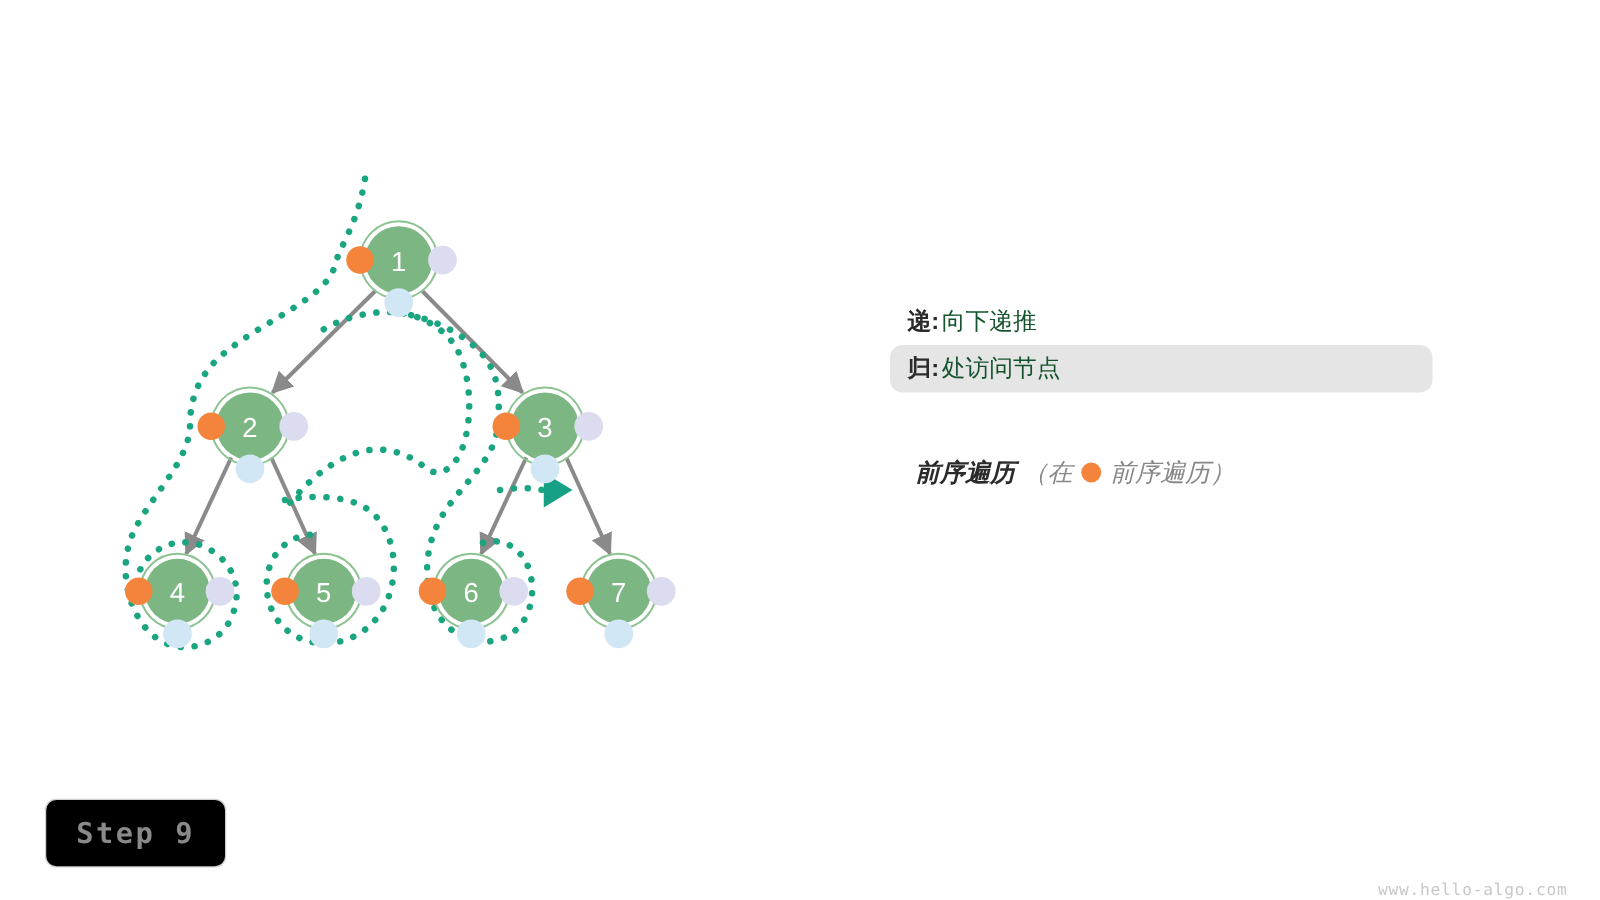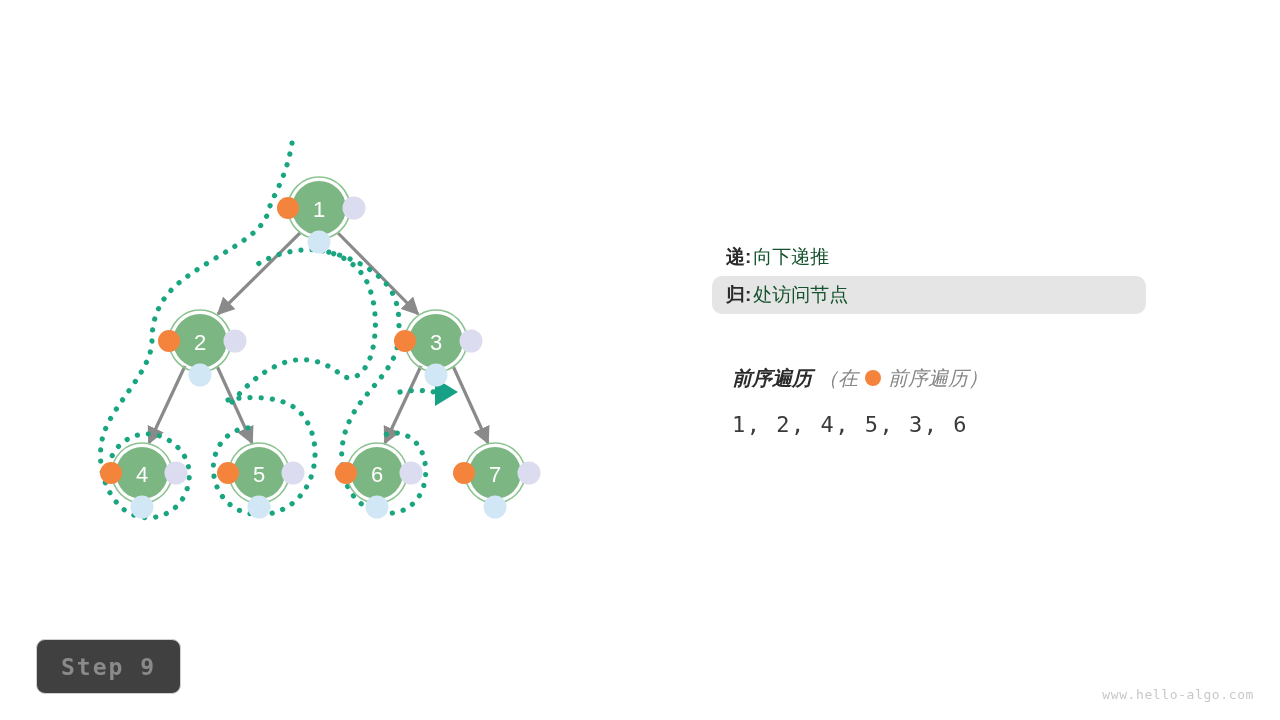--- a/index.html
+++ b/index.html
@@ -103,36 +103,36 @@
   
   .step-badge {
     position: absolute;
     left: 36px;
     top: 639px;
     width: 145px;
     height: 55px;
     box-sizing: border-box;
     border: 1px solid #d0d0d0;
     border-radius: 9px;
-    background: #404040;
+    background: #000000;
     display: flex;
     align-items: center;
     justify-content: center;
     font-family: "DejaVu Sans Mono", "Liberation Mono", monospace;
     font-weight: bold;
     font-size: 23px;
     letter-spacing: 2px;
     color: #8a8a8a;
   }
 
   
   .watermark {
     position: absolute;
     right: 26px;
-    bottom: 18px;
+    bottom: 0;
     font-family: "DejaVu Sans Mono", "Liberation Mono", monospace;
     font-size: 13px;
     letter-spacing: 0.6px;
     color: #c8c8c8;
   }
 
   .node-label {
     font-family: "Liberation Sans", sans-serif;
     font-size: 22px;
     fill: #ffffff;
@@ -283,21 +283,20 @@
 
   <div class="order-block">
     <div class="order-title-row">
       <span class="order-title">前序遍历</span>
       <span class="order-note">
         <span>（在</span>
         <span class="dot"></span>
         <span>前序遍历）</span>
       </span>
     </div>
-    <div class="order-seq">1, 2, 4, 5, 3, 6</div>
   </div>
 
   <div class="step-badge">
     <span>Step 9</span>
   </div>
 
   <div class="watermark">
     <span>www.hello-algo.com</span>
   </div>
 

